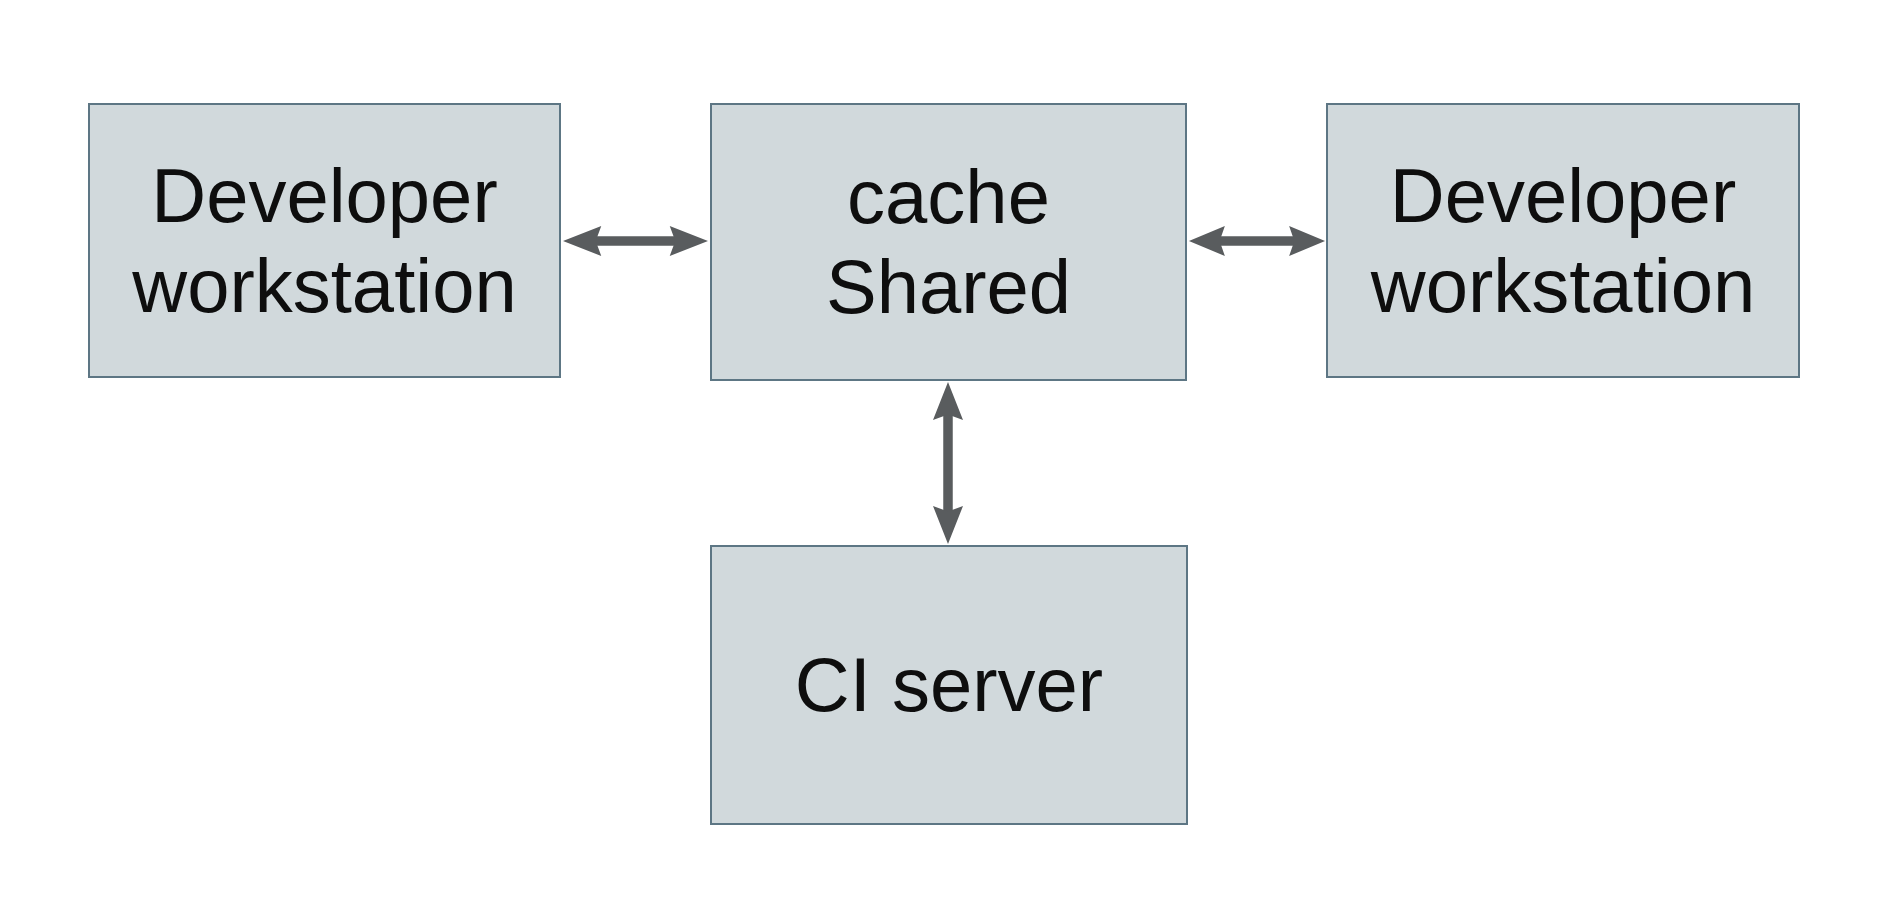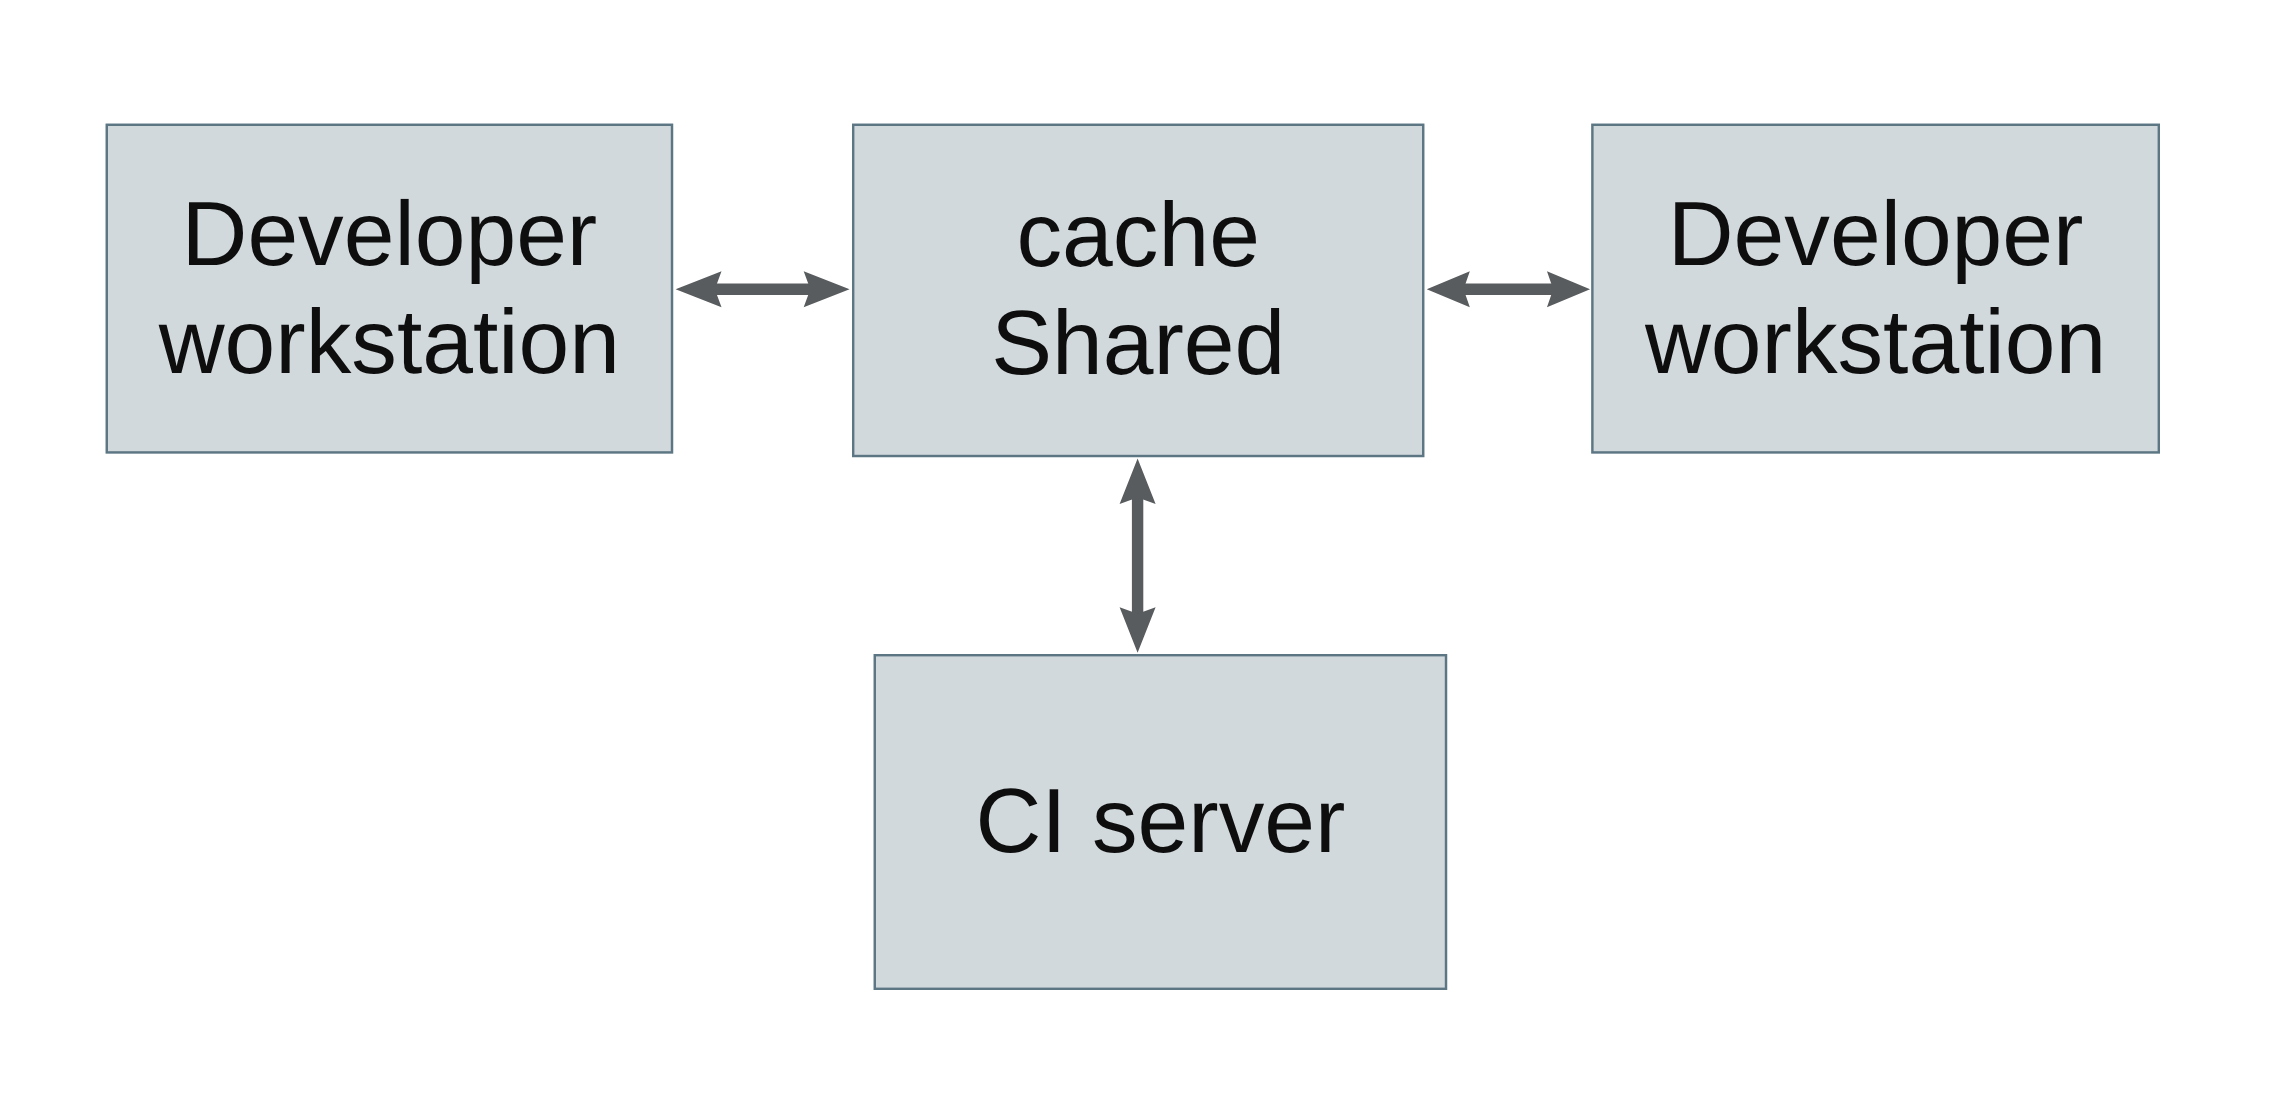--- a/index.html
+++ b/index.html
@@ -37,21 +37,21 @@
     display: block;
     font-size: 76px;
     line-height: 90px;
     color: var(--text, #0e0e0e);
     letter-spacing: 0px;
     white-space: nowrap;
   }
   .node-dev-left  { left: 88px;   top: 103px; width: 473px; height: 275px; }
   .node-cache     { left: 710px;  top: 103px; width: 477px; height: 278px; }
   .node-dev-right { left: 1326px; top: 103px; width: 474px; height: 275px; }
-  .node-ci        { left: 728px;  top: 545px; width: 478px; height: 280px; }
+  .node-ci        { left: 710px;  top: 545px; width: 478px; height: 280px; }
 
   .edge {
     position: absolute;
     color: var(--arrow, #595c5e);
   }
   .edge svg { display: block; width: 100%; height: 100%; }
   .edge-left     { left: 562px;  top: 219px; width: 147px; height: 44px; }
   .edge-right    { left: 1188px; top: 219px; width: 138px; height: 44px; }
   .edge-vertical { left: 926px;  top: 381px; width: 44px;  height: 164px; }
 </style>

